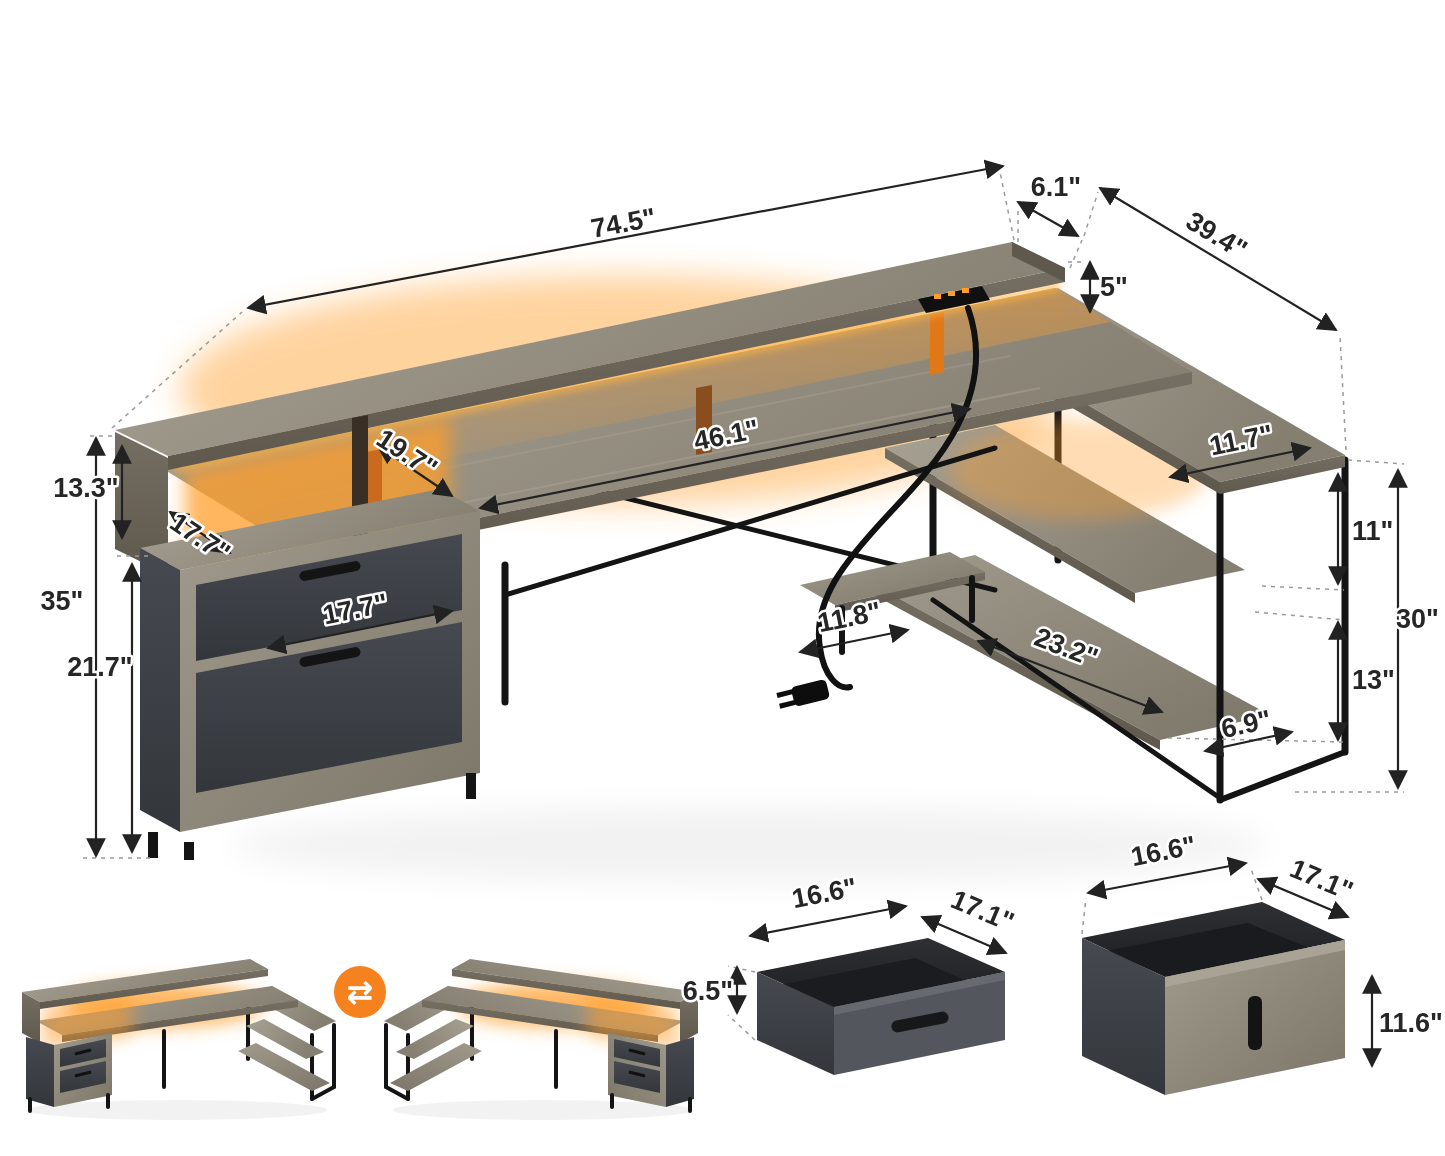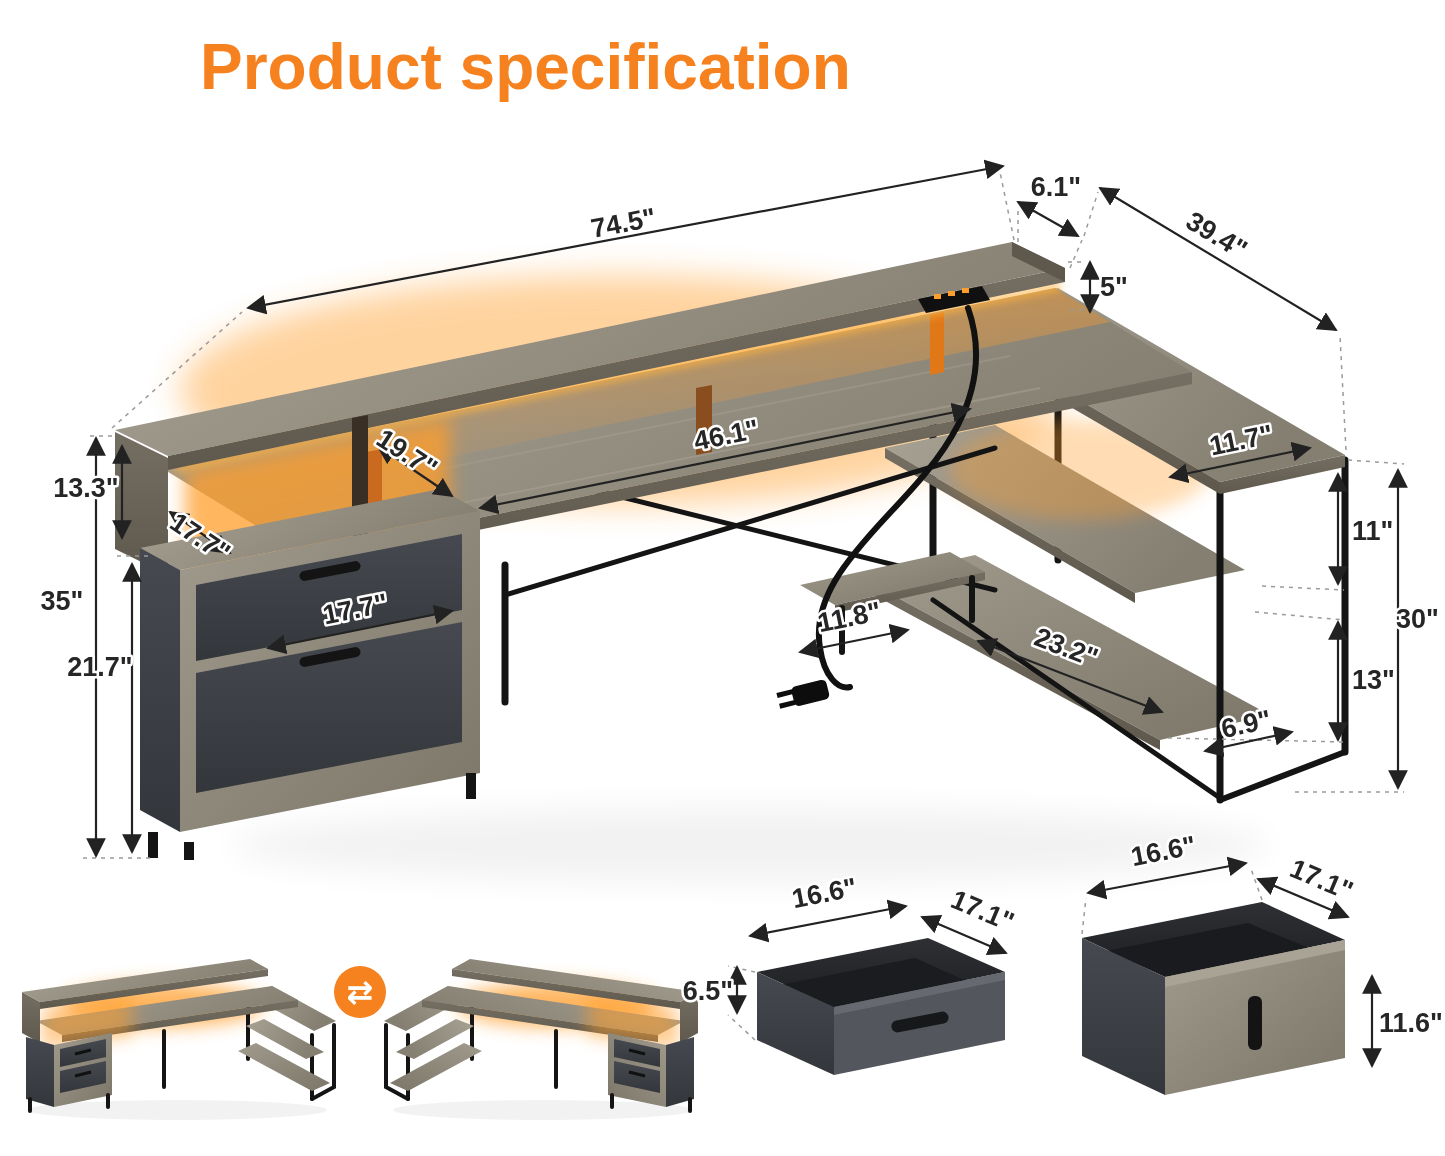--- a/index.html
+++ b/index.html
@@ -13,21 +13,20 @@
            text-anchor:middle;}
   text.dim.start{text-anchor:start;}
   .dimline{stroke:#222;stroke-width:2.2;fill:none;}
   .ext{stroke:#9a9a9a;stroke-width:1.5;stroke-dasharray:4 5;fill:none;}
   .post{stroke:#141414;stroke-linecap:round;}
 </style>
 </head>
 <body>
 
 <div class="canvas">
-  <div class="title">Product specification</div>
 
   <svg viewBox="0 0 1445 1156" width="1445" height="1156">
     <defs>
       <marker id="ar" viewBox="0 0 10 10" refX="9" refY="5" markerWidth="9" markerHeight="9" orient="auto-start-reverse">
         <path d="M0,0 L10,5 L0,10 z" fill="#222"></path>
       </marker>
       <linearGradient id="gWood" x1="0" y1="0" x2="1" y2="1">
         <stop offset="0" stop-color="#A19B8E"></stop>
           <stop offset="0.5" stop-color="#8E887B"></stop>
           <stop offset="1" stop-color="#7C7669"></stop>

